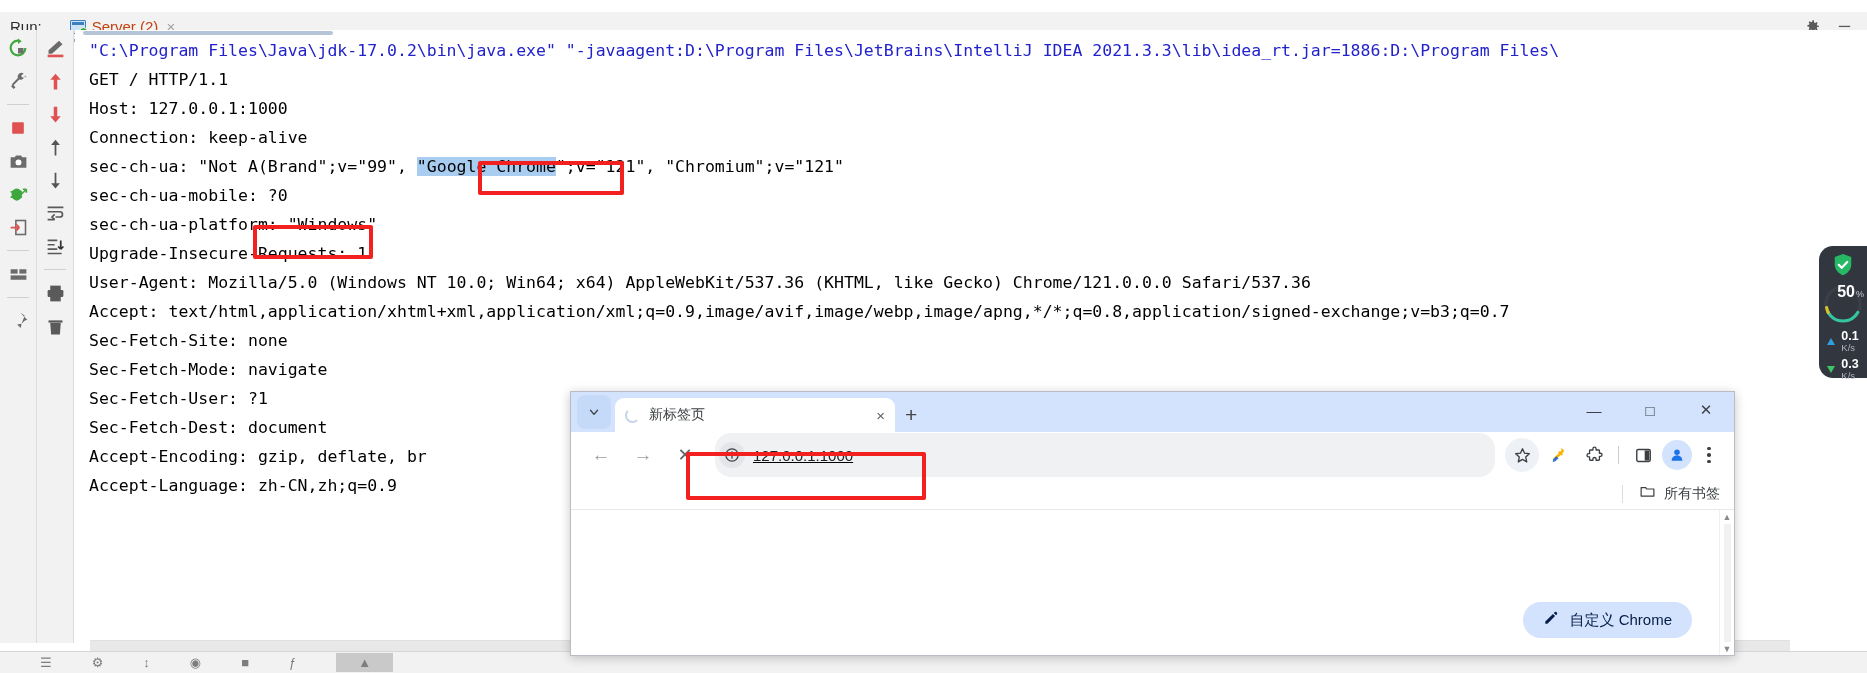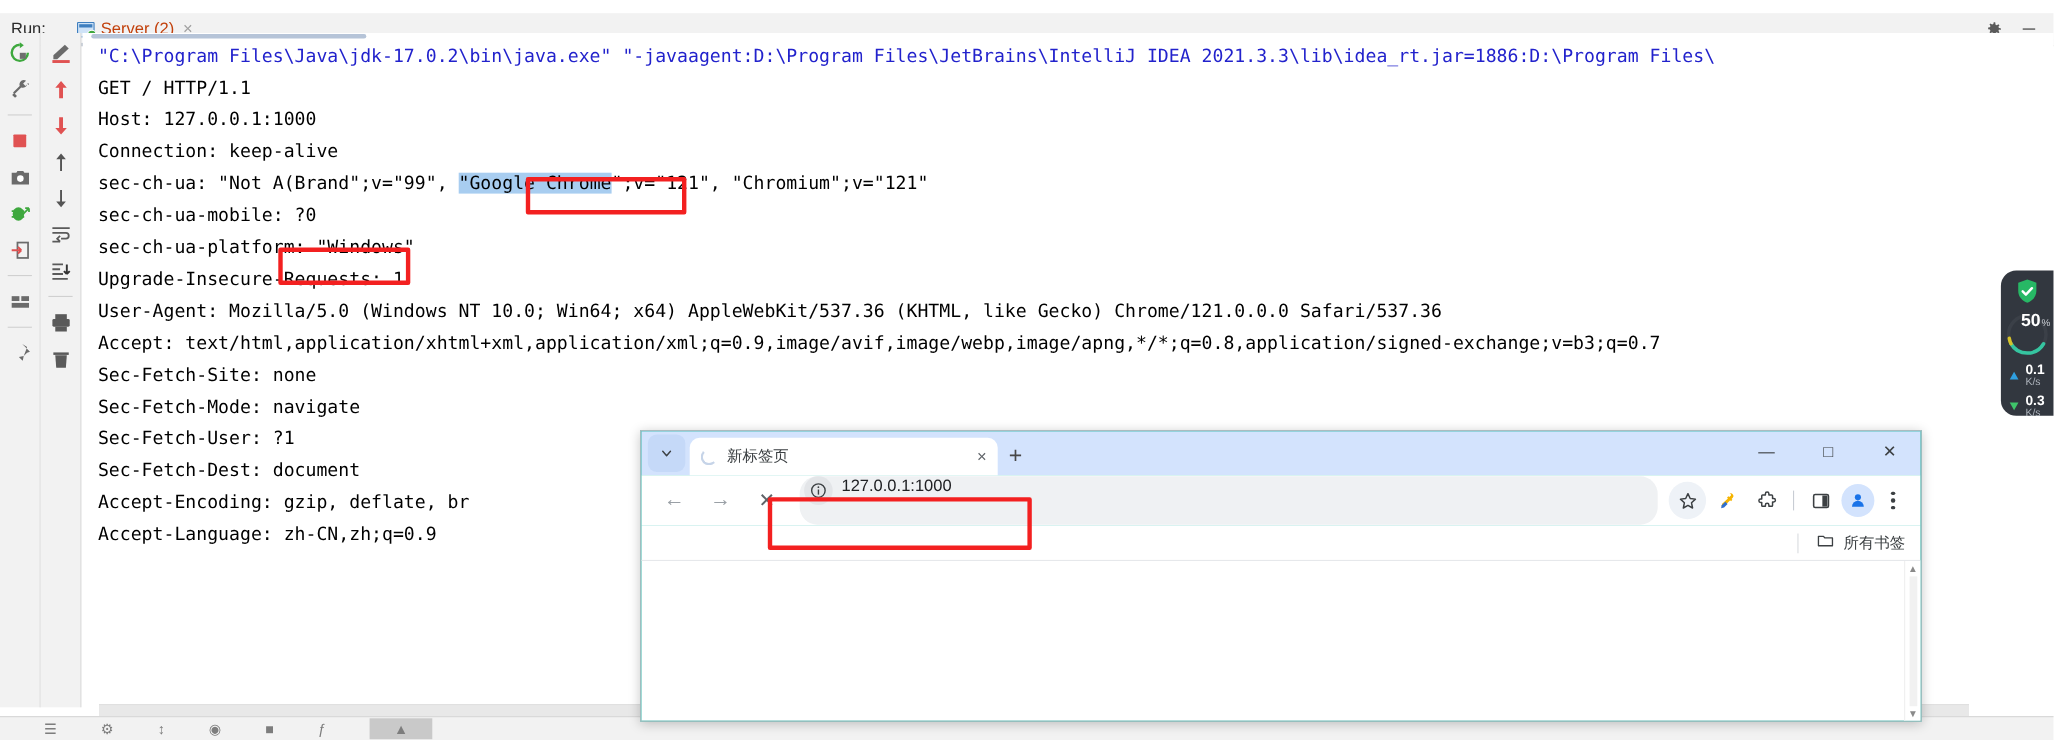--- a/index.html
+++ b/index.html
@@ -105,23 +105,23 @@
     position: absolute; left: 0; bottom: 0; width: 1867px; height: 22px;
     background: #f2f2f2; border-top: 1px solid #d6d6d6;
     display: flex; align-items: center; gap: 40px; padding-left: 40px;
     overflow: hidden;
   }
   .sb-item { font-size: 13px; color: #7d7d7d; display:flex; align-items:center; gap:6px; }
   .sb-hl { background: #c9c9c9; padding: 2px 22px; }
 
   
   .chrome-win {
-    position: absolute; left: 582px; top: 391px;
+    position: absolute; left: 570px; top: 391px;
     width: 1165px; height: 265px;
-    background: #14b8a6;
+    background: #14532d;
     border: 1px solid #b9bcc2;
     box-shadow: 0 2px 10px rgba(0,0,0,0.22);
     overflow: hidden;
   }
   .chrome-tabstrip {
     height: 40px; background: #d3e3fd; display: flex; align-items: flex-end;
     padding-left: 6px;
   }
   .tabstrip-chev {
     width: 34px; height: 34px; margin-bottom: 3px; border-radius: 8px;
@@ -148,21 +148,21 @@
     color: #3c4043; font-size: 15px;
   }
 
   .chrome-toolbar {
     height: 46px; background: #ffffff; display: flex; align-items: center;
     padding: 0 10px; gap: 2px;
   }
   .nav-btn { width: 40px; height: 40px; display:flex; align-items:center; justify-content:center; }
   .omnibox {
     flex: 1; height: 44px; margin: 0 8px; background: #eff1f3; border-radius: 16px;
-    display: flex; padding: 0 6px 0 4px;
+    display: flex; align-items: center; padding: 0 6px 0 4px; text-decoration: underline;
   }
   .omni-info {
     width: 26px; height: 26px; border-radius: 50%; background: #e3e5e8;
     display:flex; align-items:center; justify-content:center;
   }
   .omni-url {
     font-size: 15px; color: #202124; margin-left: 8px;
     font-family: "Liberation Sans", sans-serif;
   }
   .tb-act { width: 34px; height: 34px; display:flex; align-items:center; justify-content:center; }
@@ -462,20 +462,29 @@
       <span class="bm-div"></span>
       <span>
         <svg width="17" height="17" viewBox="0 0 24 24">
             <path d="M3 6.5h6.5l1.6 2H21v10H3z" fill="none" stroke="#3c4043" stroke-width="1.7" stroke-linejoin="round"></path>
           </svg>
       </span>
       <span class="bm-label">所有书签</span>
     </div>
 
     <div class="chrome-content">
+      <div class="customize-btn">
+        <span>
+          <svg width="16" height="16" viewBox="0 0 24 24">
+              <path d="M3.5 17.3L14.9 5.9l3.2 3.2L6.7 20.5H3.5z" fill="#041e49"></path>
+              <path d="M16.3 4.5l1.4-1.4a1.6 1.6 0 012.3 0l.9.9a1.6 1.6 0 010 2.3l-1.4 1.4z" fill="#041e49"></path>
+            </svg>
+        </span>
+        <span class="customize-label">自定义 Chrome</span>
+      </div>
       <div class="chrome-vscroll">
         <span class="track"></span>
         <span class="vs-arrow">▲</span>
         <span class="vs-arrow">▼</span>
       </div>
     </div>
 
     <div class="redbox" style="left:115px; top:60px; width:240px; height:48px;"></div>
   </div>
 

